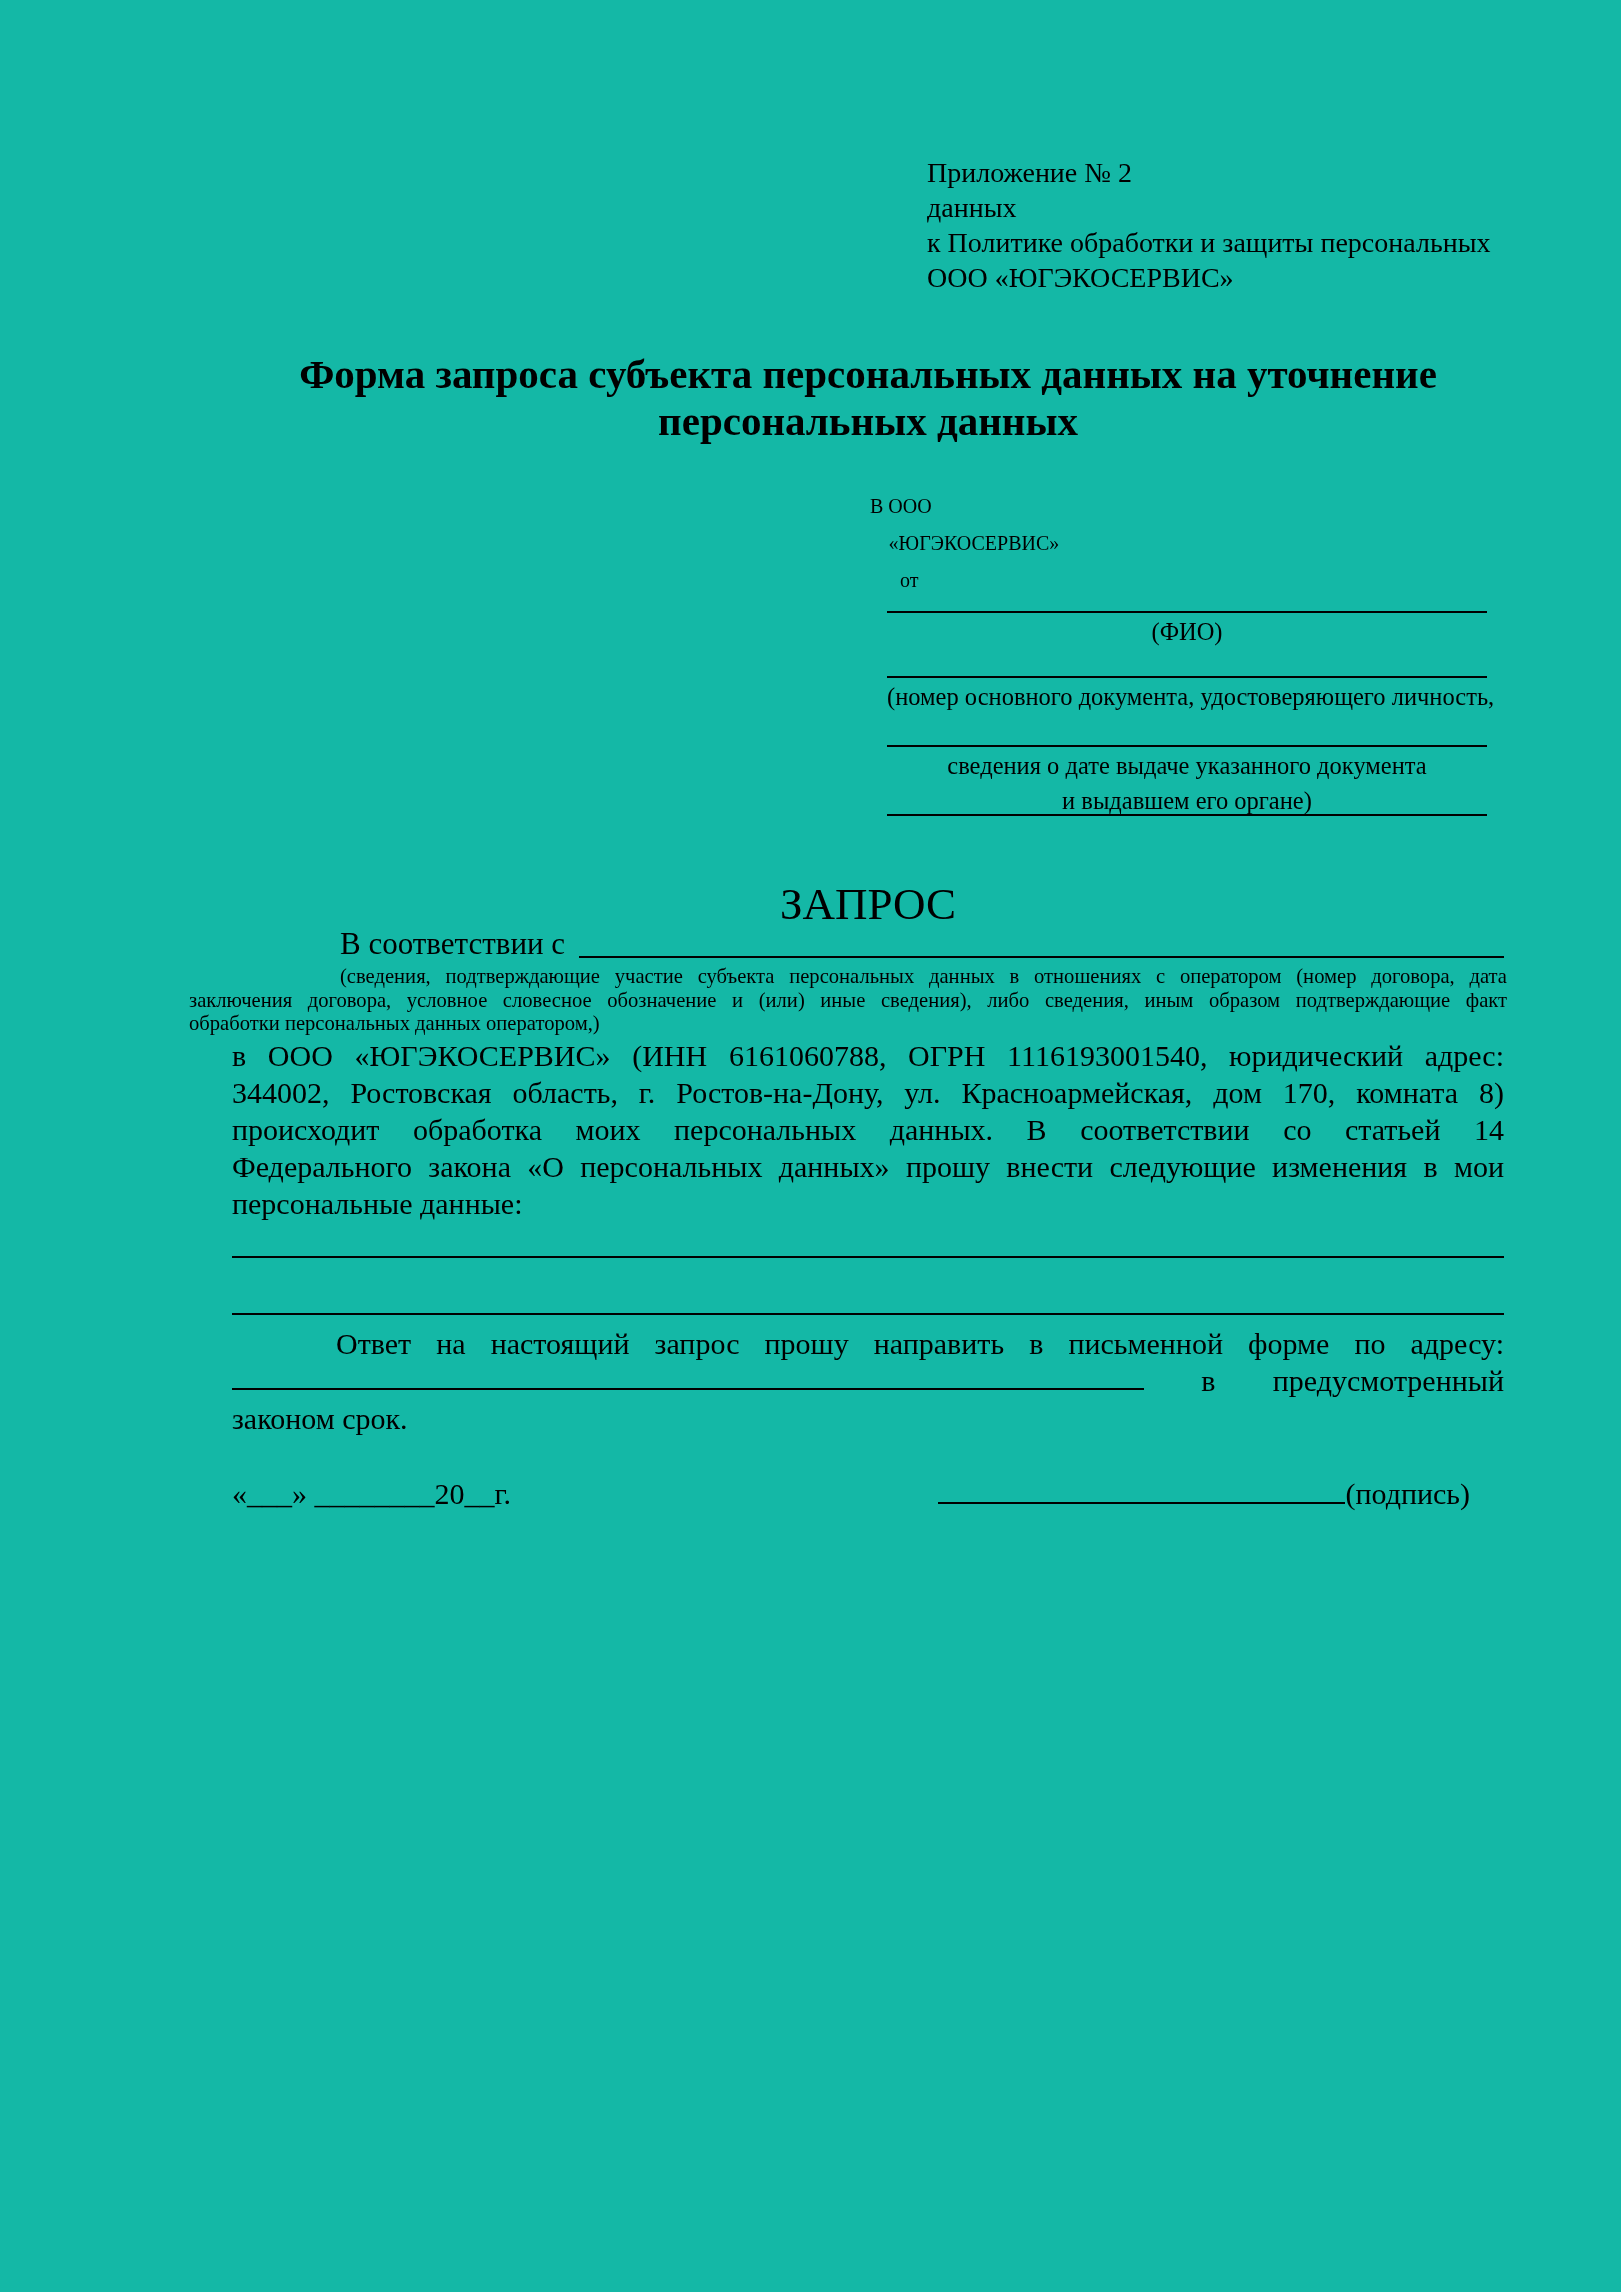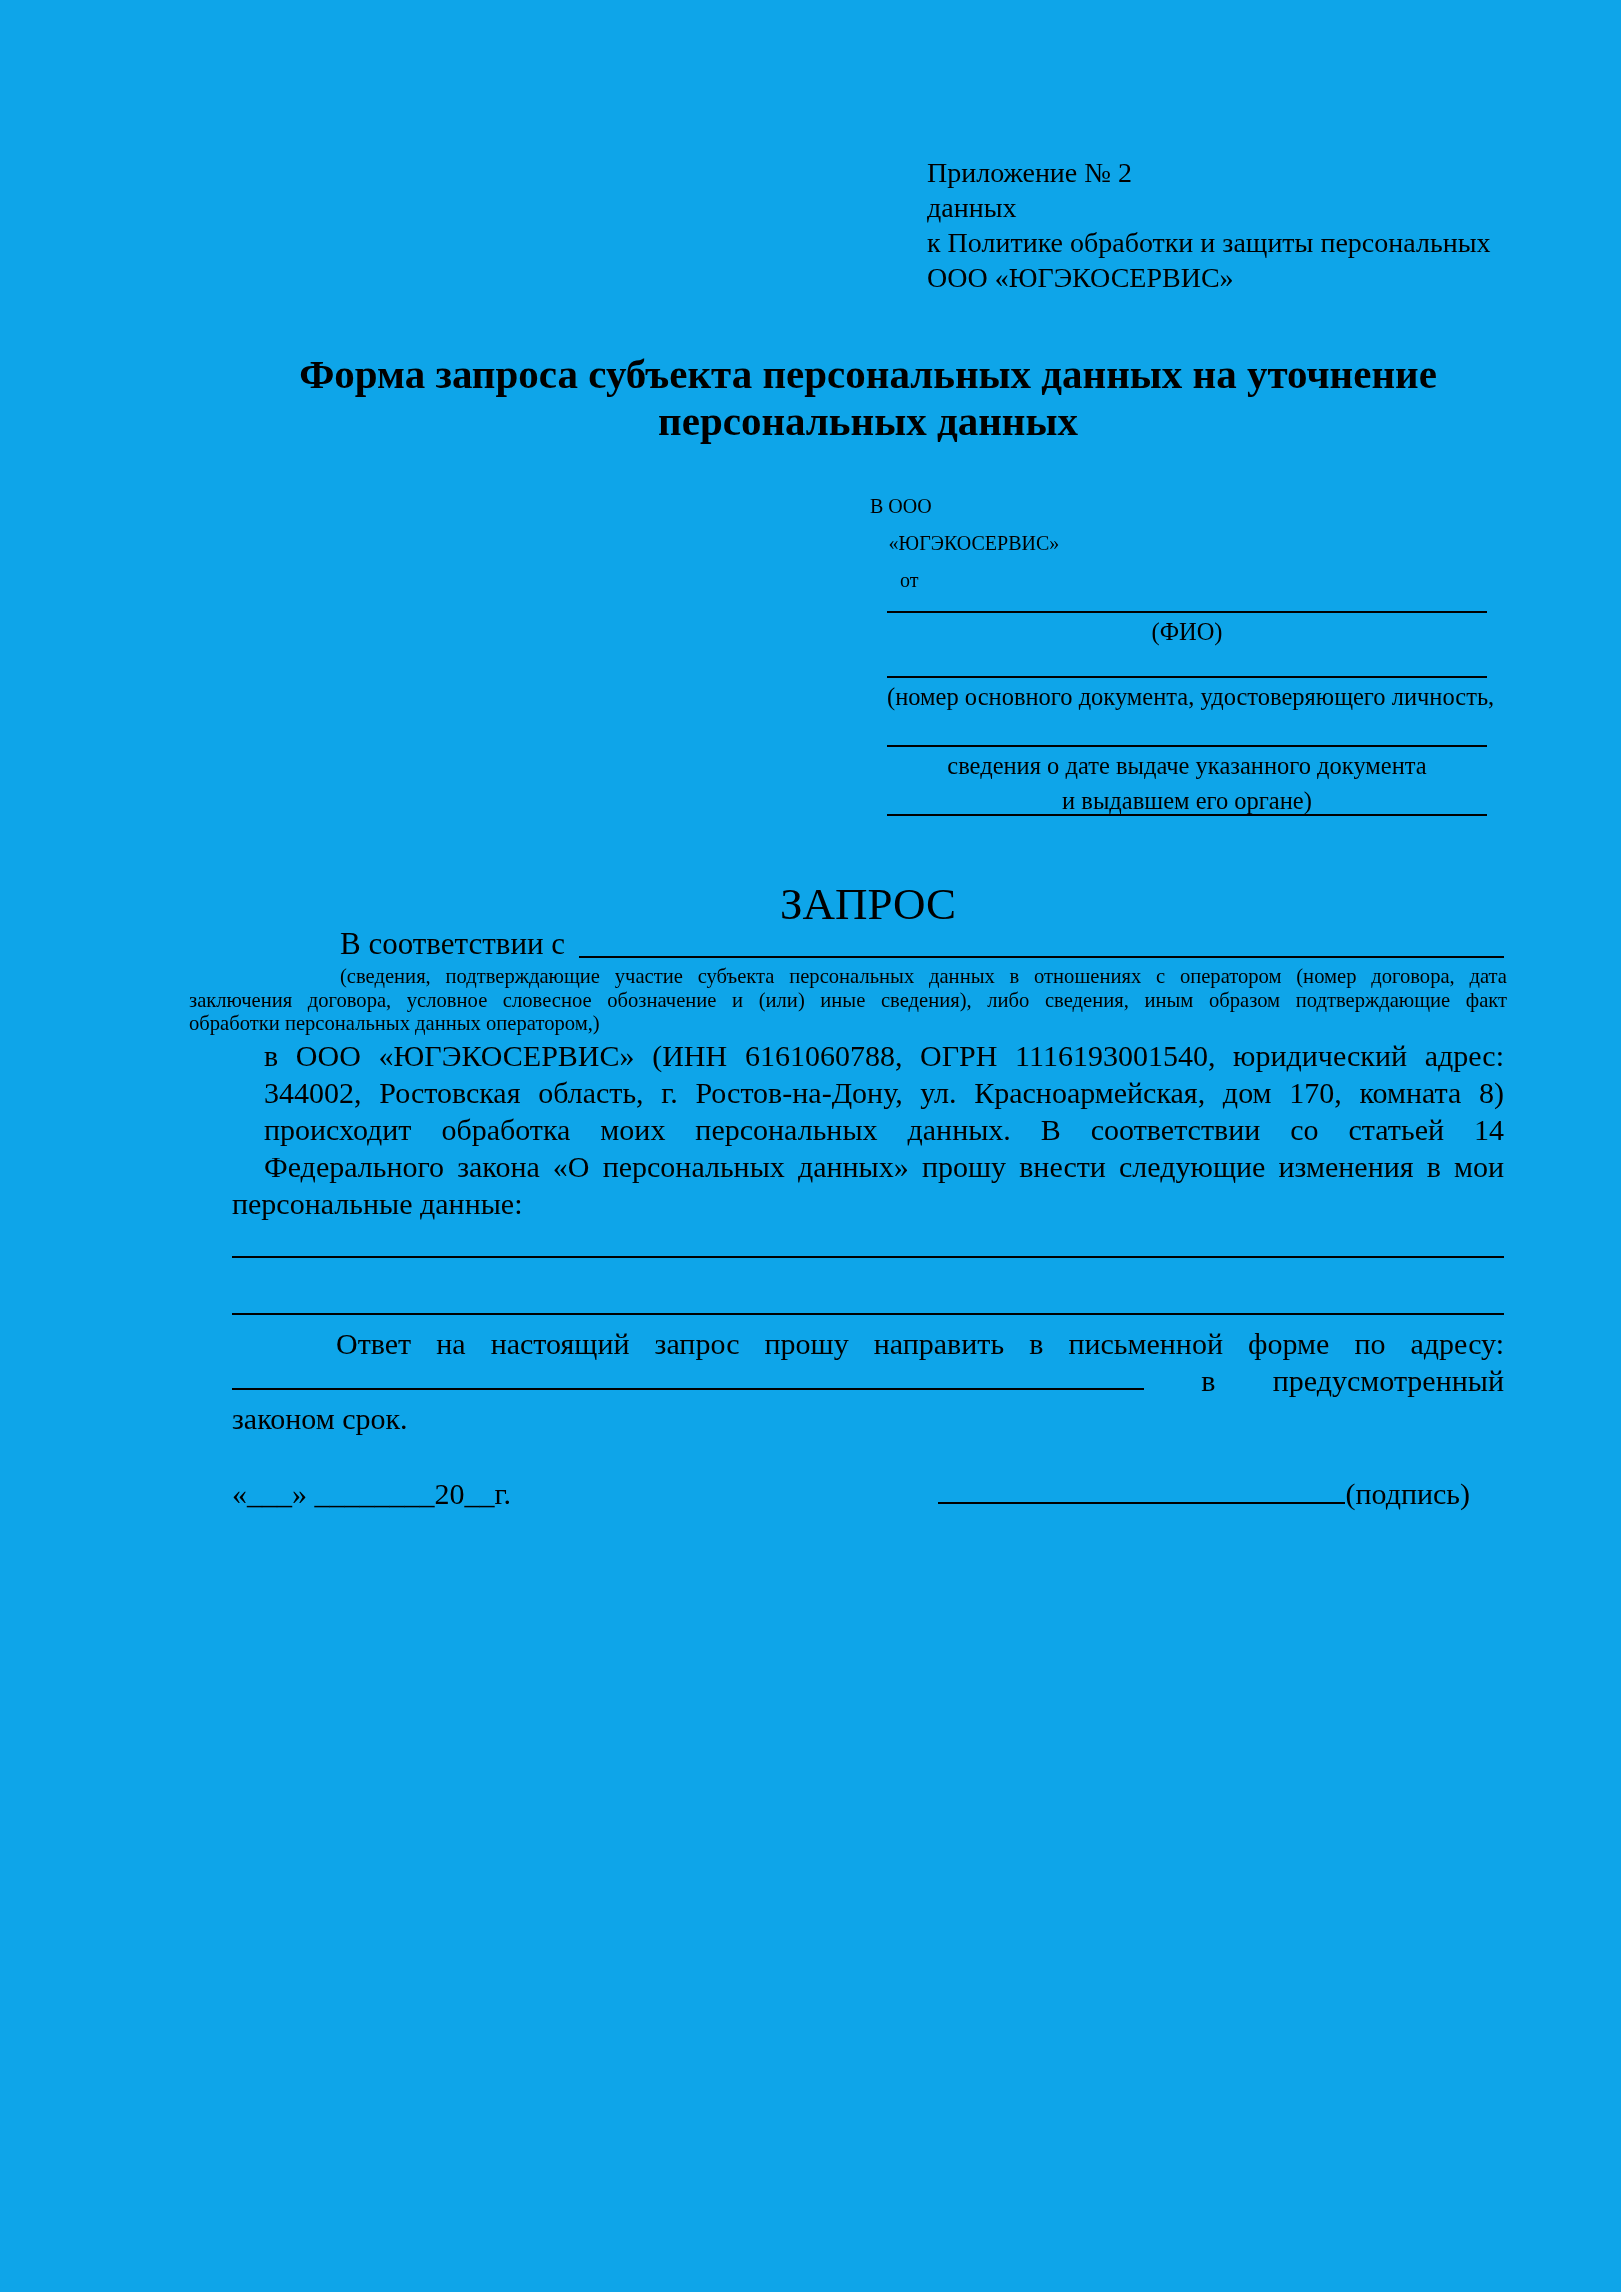--- a/index.html
+++ b/index.html
@@ -1,18 +1,18 @@
 <!DOCTYPE html>
 <html><head>
 <meta charset="utf-8">
 <style>
   * { margin:0; padding:0; box-sizing:border-box; }
   html,body { background:#ffffff; }
   .page {
-    position:relative; width:1621px; height:2293px; background:#0ea5e9;
+    position:relative; width:1621px; height:2293px; background:#14b8a6;
     font-family:"Liberation Serif", serif; color:#000; overflow:hidden;
   }
 
   
   .header-note { position:absolute; left:927px; top:155px; font-size:28px; line-height:35px; }
 
   
   .doc-title {
     position:absolute; left:232px; top:351px; width:1272px;
     text-align:center; font-weight:bold; font-size:41px; line-height:47px;
@@ -55,21 +55,21 @@
     position:absolute; left:189px; top:965px; width:1318px;
     font-size:20.6px; line-height:23.5px;
   }
   .footnote .fn-just { text-align:justify; text-align-last:justify; }
   .footnote .fn-first { padding-left:151px; }
 
   .body-par {
     position:absolute; left:232px; top:1037px; width:1272px;
     font-size:30px; line-height:37px;
   }
-  .body-par .just { text-align:justify; text-align-last:justify;margin-left:32px; }
+  .body-par .just { text-align:justify; text-align-last:justify; }
 
   .blank-rule { left:232px; width:1272px; }
   .blank-1 { top:1256px; }
   .blank-2 { top:1313px; }
 
   .reply-1 {
     position:absolute; left:232px; top:1325px; width:1272px;
     font-size:30px; line-height:37px; text-indent:104px;
     text-align:justify; text-align-last:justify;
   }

